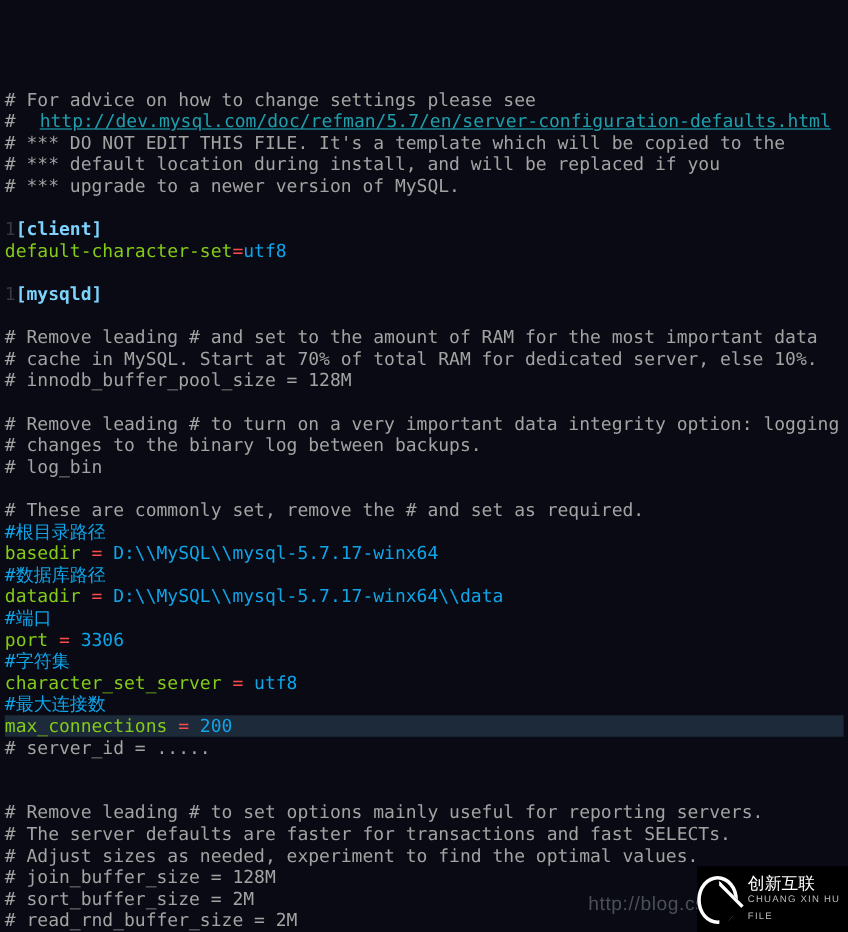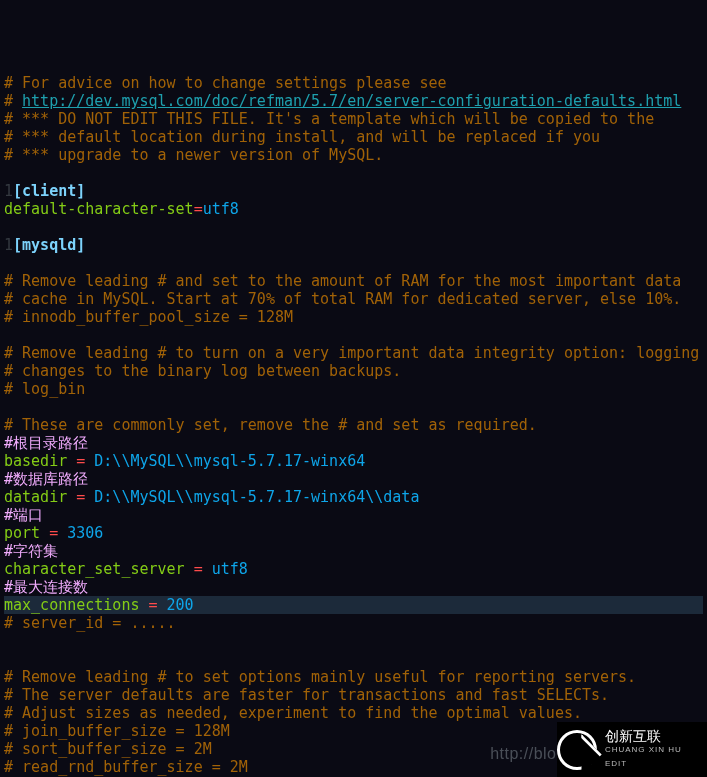--- a/index.html
+++ b/index.html
@@ -20,44 +20,44 @@
     padding: 2px 4px 2px 4px;
     position: relative;
   }
   .line {
     height: 18px;
     color: #d8d8d8;
   }
   .line.current {
     background: #1c2a3a;
   }
-  .comment    { color: #a16207; margin-top: 20px; }
+  .comment    { color: #a3a3a3; margin-top: 20px; }
   .section    { color: #7dd3fc; font-weight: bold; }
   .key        { color: #84cc16; }
   .eq         { color: #ff4b4b; }
   .value      { color: #0ea5e9; }
-  .link       { color: #1ea0ae; text-decoration: underline; }
-  .altcomment { color: #f0abfc; }
+  .link       { color: #1ea0ae; text-decoration: underline; margin-left: 11px; }
+  .altcomment { color: #0ea5e9; }
   .taglead    { color: #343940; }
 
   .watermark {
     position: absolute;
     right: 86px;
     bottom: 14px;
     color: #4a4f58;
     font-family: Arial, sans-serif;
     font-size: 16px;
     letter-spacing: 0.5px;
     pointer-events: none;
   }
   .logo-badge {
     position: absolute;
     right: 0;
     bottom: 0;
-    width: 150px;
+    width: 126px;
     height: 55px;
     background: #000;
     display: flex;
     align-items: center;
     justify-content: center;
     gap: 8px;
     pointer-events: none;
   }
   .logo-circle {
     width: 34px; height: 34px;
@@ -97,18 +97,18 @@
 
 
 <div class="editor" id="editor"><div class="line"><span class="comment"># For advice on how to change settings please see</span></div><div class="line"><span class="comment"># </span><span class="link">http://dev.mysql.com/doc/refman/5.7/en/server-configuration-defaults.html</span></div><div class="line"><span class="comment"># *** DO NOT EDIT THIS FILE. It's a template which will be copied to the</span></div><div class="line"><span class="comment"># *** default location during install, and will be replaced if you</span></div><div class="line"><span class="comment"># *** upgrade to a newer version of MySQL.</span></div><div class="line"> </div><div class="line"><span class="taglead">1</span><span class="section">[client]</span></div><div class="line"><span class="key">default-character-set</span><span class="eq">=</span><span class="value">utf8</span></div><div class="line"> </div><div class="line"><span class="taglead">1</span><span class="section">[mysqld]</span></div><div class="line"> </div><div class="line"><span class="comment"># Remove leading # and set to the amount of RAM for the most important data</span></div><div class="line"><span class="comment"># cache in MySQL. Start at 70% of total RAM for dedicated server, else 10%.</span></div><div class="line"><span class="comment"># innodb_buffer_pool_size = 128M</span></div><div class="line"> </div><div class="line"><span class="comment"># Remove leading # to turn on a very important data integrity option: logging</span></div><div class="line"><span class="comment"># changes to the binary log between backups.</span></div><div class="line"><span class="comment"># log_bin</span></div><div class="line"> </div><div class="line"><span class="comment"># These are commonly set, remove the # and set as required.</span></div><div class="line"><span class="altcomment">#根目录路径</span></div><div class="line"><span class="key">basedir </span><span class="eq">=</span><span class="value"> D:\\MySQL\\mysql-5.7.17-winx64</span></div><div class="line"><span class="altcomment">#数据库路径</span></div><div class="line"><span class="key">datadir </span><span class="eq">=</span><span class="value"> D:\\MySQL\\mysql-5.7.17-winx64\\data</span></div><div class="line"><span class="altcomment">#端口</span></div><div class="line"><span class="key">port </span><span class="eq">=</span><span class="value"> 3306</span></div><div class="line"><span class="altcomment">#字符集</span></div><div class="line"><span class="key">character_set_server </span><span class="eq">=</span><span class="value"> utf8</span></div><div class="line"><span class="altcomment">#最大连接数</span></div><div class="line current"><span class="key">max_connections </span><span class="eq">=</span><span class="value"> 200</span></div><div class="line"><span class="comment"># server_id = .....</span></div><div class="line"> </div><div class="line"> </div><div class="line"><span class="comment"># Remove leading # to set options mainly useful for reporting servers.</span></div><div class="line"><span class="comment"># The server defaults are faster for transactions and fast SELECTs.</span></div><div class="line"><span class="comment"># Adjust sizes as needed, experiment to find the optimal values.</span></div><div class="line"><span class="comment"># join_buffer_size = 128M</span></div><div class="line"><span class="comment"># sort_buffer_size = 2M</span></div><div class="line"><span class="comment"># read_rnd_buffer_size = 2M</span></div><div class="line"> </div></div>
 
 <div class="watermark">http://blog.csdn.n</div>
 
 <div class="logo-badge">
   <div class="logo-circle"></div>
   <div class="logo-text">
     <span>创新互联</span>
-    <small>CHUANG XIN HU EDIT</small>
+    <small>CHUANG XIN HU FILE</small>
   </div>
 </div>
 
 
 
 
 </body></html>

